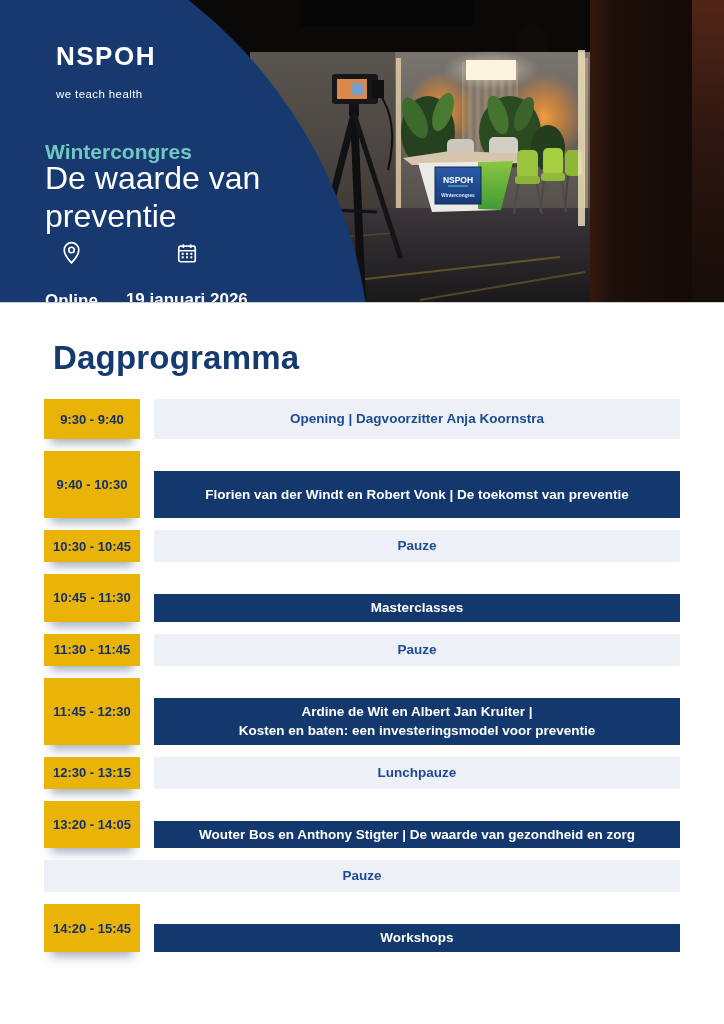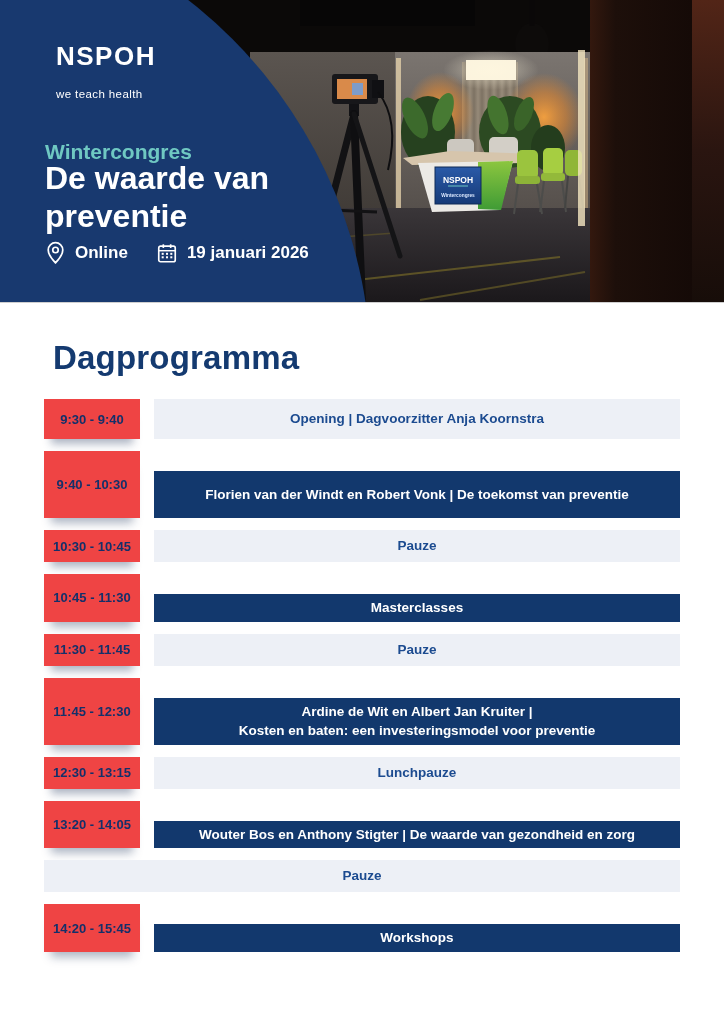--- a/index.html
+++ b/index.html
@@ -18,43 +18,43 @@
   .header-content { position:absolute; inset:0; z-index:3; color:#fff; }
   .logo { position:absolute; left:56px; top:42px; line-height:1.1; }
   .logo-name { font-size:26px; font-weight:bold; letter-spacing:1.5px; }
   .logo-tag  { font-size:11.5px; letter-spacing:.4px; margin-top:17px; }
   .eyebrow {
     position:absolute; left:45px; top:140px;
     font-size:21px; font-weight:bold; color:#6fc8c2;
   }
   .title {
     position:absolute; left:45px; top:159px; margin:0; width:290px;
-    font-size:32px; line-height:1.2; font-weight:bold; color:#ffffff;
+    font-size:32px; line-height:1.2; font-weight:normal; color:#ffffff;
   }
   .meta {
     position:absolute; left:45px; top:241px; display:flex; gap:28px;
     align-items:center; font-size:17px; font-weight:bold; color:#fff;
   }
-  .meta-item { display:flex; align-items:center; gap:9px; }
+  .meta-item { display:flex; align-items:center; gap:26px;flex-direction:column; }
   .meta-item svg { display:block; }
 
   
   .main { padding:0 44px; }
   .section-title {
     margin:36px 9px 22px; font-size:33px; font-weight:bold; color:#143a70;
     letter-spacing:.2px;
   }
   .schedule { display:block; }
   .row { display:flex; gap:14px; margin-bottom:12px; align-items:stretch; }
   .row.sm { min-height:32px; }
   .row.md { min-height:40px; }
   .row.lg { min-height:57px; }
   .row.xl { min-height:67px; }
   .time {
-    flex:none; width:96px; background:#ef4444; color:#13306a;
+    flex:none; width:96px; background:#eab308; color:#13306a;
     font-size:13px; font-weight:bold;
     display:flex; align-items:center; justify-content:center;
     box-shadow:0 12px 9px -7px rgba(19,42,84,.35);
   }
   .session {
     flex:1; display:flex; align-items:center; justify-content:center;
     text-align:center; font-size:13.5px; font-weight:bold;
     padding:4px 14px; white-space:pre-line; line-height:1.45;
   }
   .session.light { background:#edf0f6; color:#1c4b90; }

